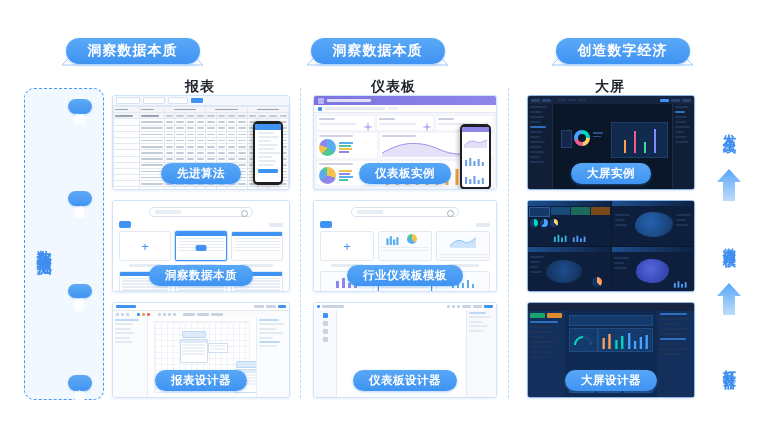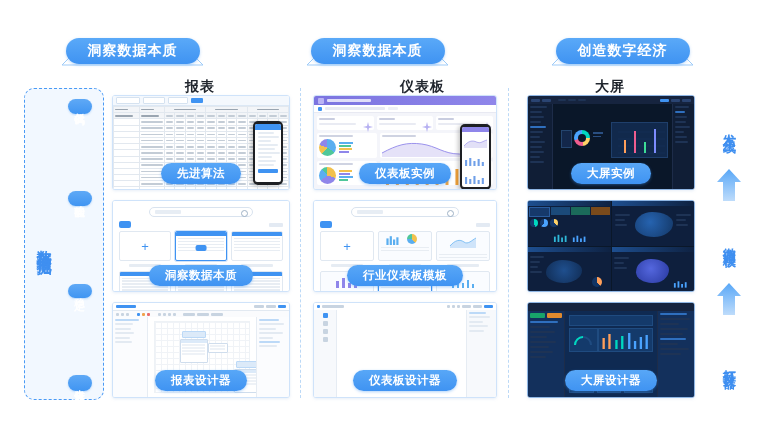--- a/index.html
+++ b/index.html
@@ -185,21 +185,21 @@
   <div class="banner" style="left:550px;top:38px;width:145px;">
     <div class="wing">
       <svg viewBox="0 0 145 16" preserveAspectRatio="none">
         <path d="M2,15 L16,1 L129,1 L143,15 Z" fill="none" stroke="#9ecbf8" stroke-width="1"></path>
       </svg>
     </div>
     <div class="pill">创造数字经济</div>
   </div>
 
   <div class="colhead" style="left:110px;top:78px;width:180px;">报表</div>
-  <div class="colhead" style="left:330px;top:78px;width:185px;">仪表板</div>
+  <div class="colhead" style="left:301px;top:78px;width:185px;">仪表板</div>
   <div class="colhead" style="left:525px;top:78px;width:170px;">大屏</div>
 
   <div class="vdiv" style="left:300px;top:88px;height:310px;"></div>
   <div class="vdiv" style="left:508px;top:88px;height:310px;"></div>
 
   <div class="leftpanel">
     <div class="lp-title">数据价值挖掘</div>
     <div class="lp-tags">
       <div class="lp-tag">低代码</div>
       <div class="lp-tag">功能强</div>

